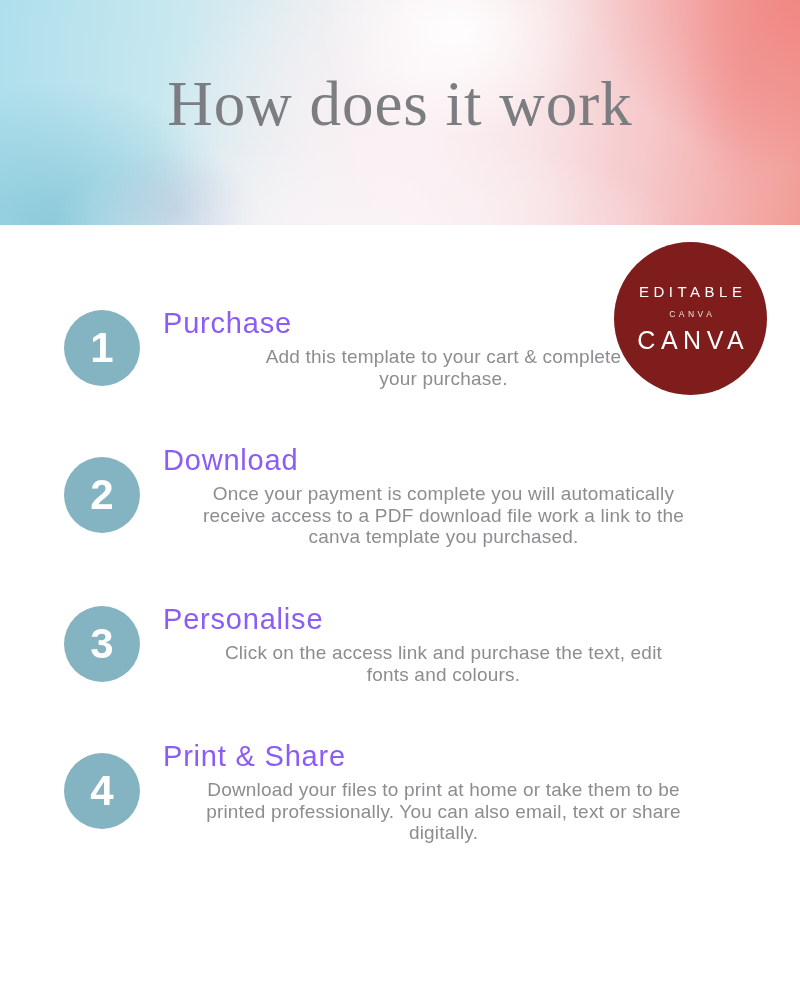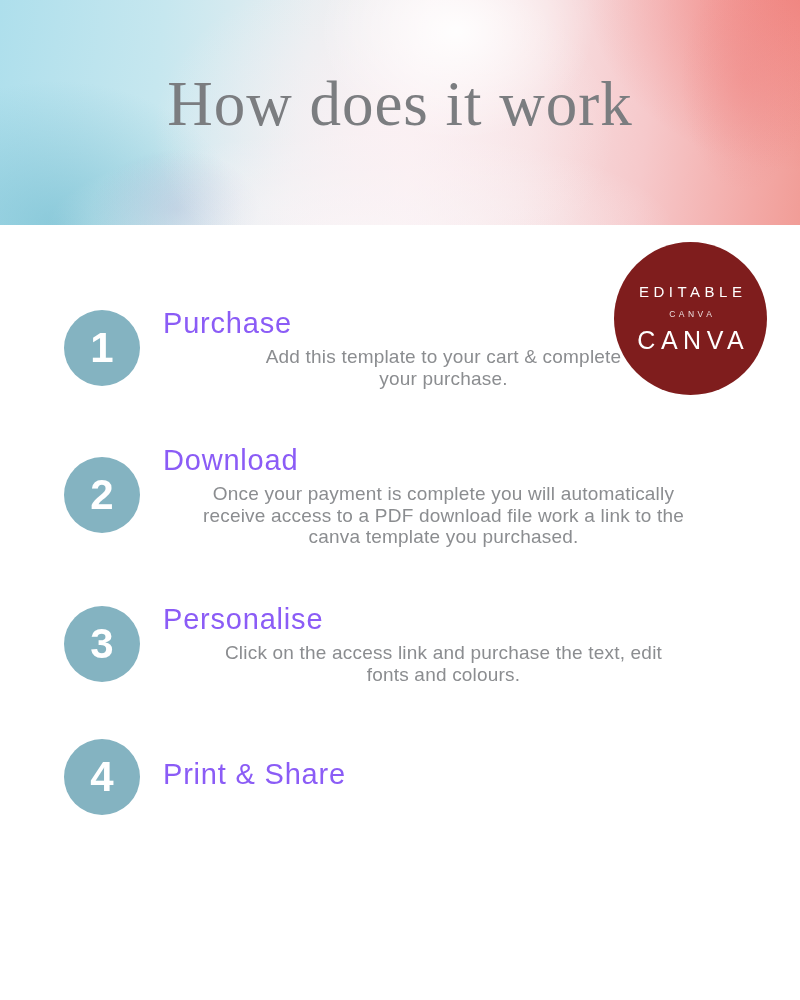--- a/index.html
+++ b/index.html
@@ -170,16 +170,19 @@
 fonts and colours.</div>
     </div>
   </div>
 
   <div class="step step-4">
     <div class="step-circle">
       <span class="step-number">4</span>
     </div>
     <div class="step-text">
       <div class="step-title">Print &amp; Share</div>
+      <div class="step-desc">Download your files to print at home or take them to be
+printed professionally. You can also email, text or share
+digitally.</div>
     </div>
   </div>
 
 </div>
 
 </body></html>

